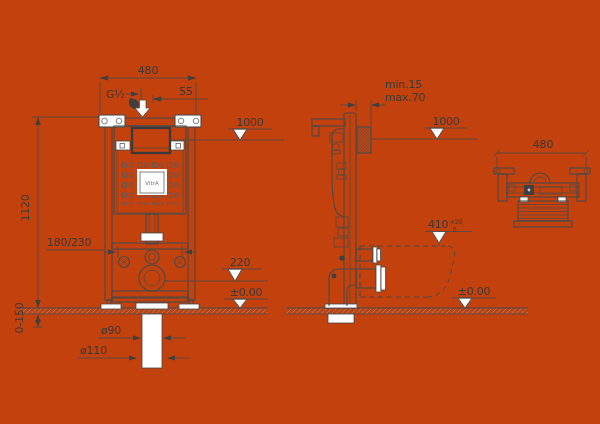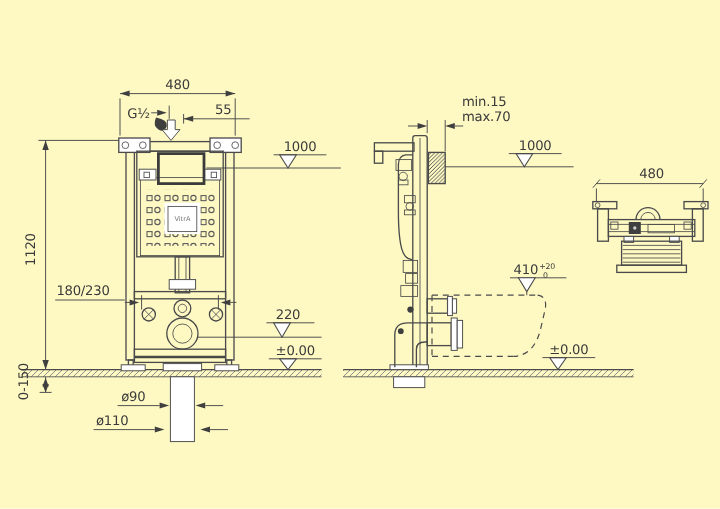--- a/index.html
+++ b/index.html
@@ -1,16 +1,16 @@
 <!DOCTYPE html>
 <html><head>
 <meta charset="utf-8">
 <style>
   html,body{margin:0;padding:0;background:#ffffff;}
-  .stage{width:600px;height:424px;background:#fef9c3;position:relative;font-family:"DejaVu Sans",sans-serif;}
+  .stage{width:600px;height:424px;background:#c2410c;position:relative;font-family:"DejaVu Sans",sans-serif;}
   svg{display:block;}
   .ln{stroke:#4a4a4a;stroke-width:1.1;fill:none;}
   .thin{stroke:#4a4a4a;stroke-width:0.7;fill:none;}
   .dim{stroke:#4a4a4a;stroke-width:0.8;fill:none;}
   .bold{stroke:#3a3a3a;stroke-width:2.3;fill:none;}
   .wfill{fill:#ffffff;stroke:#4a4a4a;stroke-width:1.1;}
   .wfillt{fill:#ffffff;stroke:#4a4a4a;stroke-width:0.8;}
   .dk{fill:#3f3f3f;stroke:none;}
   .txt{font-size:11px;fill:#3a3a3a;letter-spacing:-0.2px;}
   .txtsm{font-size:6.5px;fill:#3a3a3a;}

